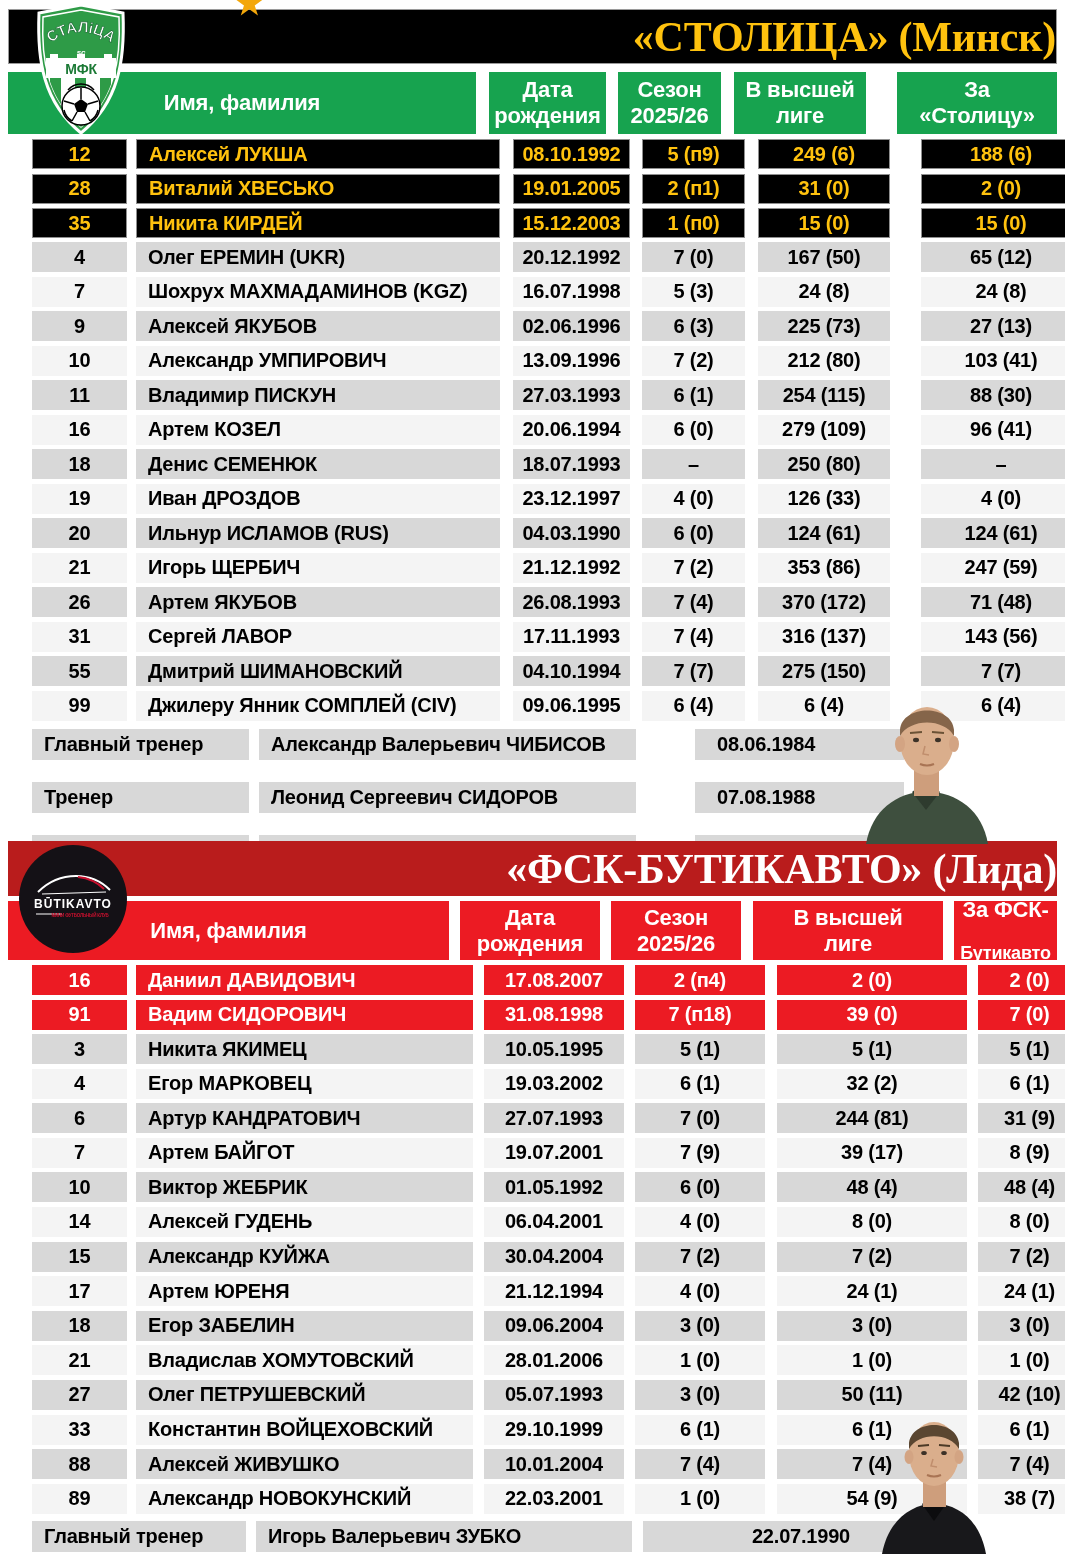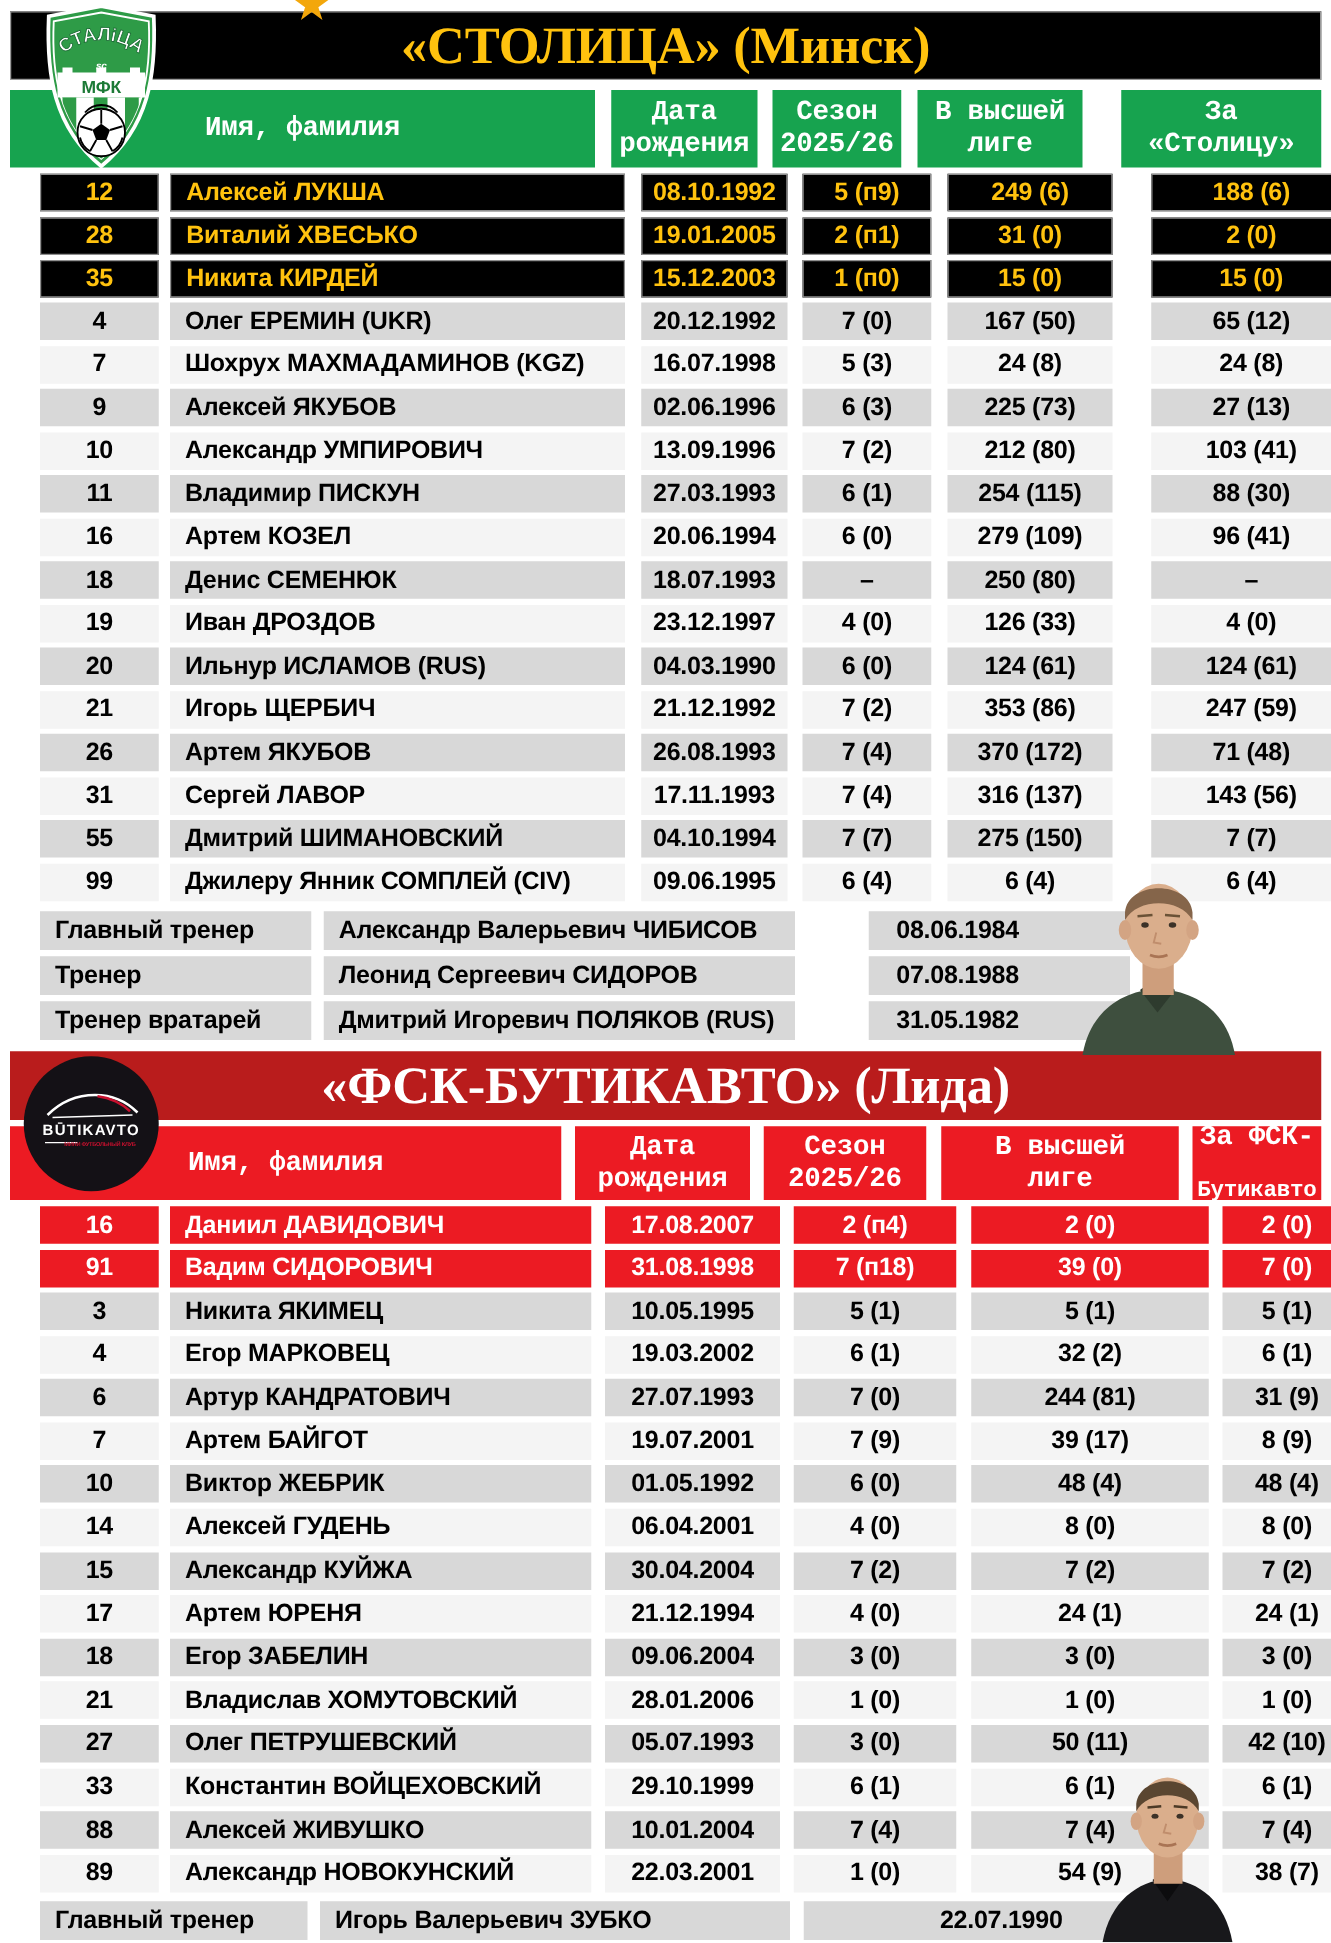--- a/index.html
+++ b/index.html
@@ -1,35 +1,35 @@
 <!DOCTYPE html>
 <html><head>
 <meta charset="utf-8">
 <style>
   html,body{margin:0;padding:0;background:#fff;}
   .page{position:relative;width:1065px;height:1554px;background:#fff;overflow:hidden;
         font-family:"Liberation Sans",sans-serif;font-weight:bold;color:#000;letter-spacing:-0.2px;}
 
   
-  .banner{position:absolute;left:8px;width:1049px;height:55px;display:flex;align-items:center;justify-content:center;
+  .banner{position:absolute;left:8px;width:1049px;height:55px;display:flex;align-items:center;justify-content:flex-end;
           font-family:"Liberation Serif",serif;font-weight:bold;font-size:42px;box-sizing:border-box;}
   #banner1{top:9px;background:#000;color:#FFC20E;border:1px solid #9a9a9a;}
   #banner2{top:841px;background:#b91c1c;color:#fff;}
 
   .star{position:absolute;left:235px;top:-13px;font-size:32px;color:#F3A70B;z-index:6;line-height:1;}
 
   
   .hrow,.row{position:relative;display:flex;}
   .rows{position:absolute;left:8px;padding-left:24px;}
   .cell{display:flex;flex-direction:column;justify-content:center;align-items:center;text-align:center;
         box-sizing:border-box;font-size:20px;line-height:1.05;}
   .cell.left{align-items:flex-start;text-align:left;padding-left:12px;}
 
   
-  .thead{position:absolute;left:8px;display:flex;font-family:Liberation Mono, monospace;}
+  .thead{position:absolute;left:8px;display:flex;}
   #header1{top:72px;height:62px;}
   #header2{top:901px;height:59px;}
   .thead .cell{font-size:22px;color:#fff;line-height:1.18;}
   .t1 .thead .cell{background:#17A34F;}
   .t2 .thead .cell{background:#EC1B23;}
   .thead .l2.small{font-size:18px;margin-top:20px;}
 
   
   .t1 .c1{width:95px;margin-right:9px;}
   .t1 .c2{width:364px;margin-right:13px;}
@@ -56,21 +56,21 @@
   .t2 .row{margin-bottom:4.6px;}
 
   .t1 .gkrows .cell{background:#000;color:#FFC20E;border:1px solid #8f8f8f;}
   .t2 .gkrows .cell{background:#EC1B23;color:#fff;}
   .players div.row:nth-of-type(odd) .cell{background:#D8D8D8;}
   .players div.row:nth-of-type(even) .cell{background:#F4F4F4;}
 
   
   #staff1{top:729px;}
   #staff2{top:1521px;}
-  .staff .row{height:31px;margin-bottom:5px;}
+  .staff .row{height:31px;margin-bottom:22px;}
   .staff .cell{background:#D8D8D8;}
   .t1 .s1{width:217px;margin-right:10px;}
   .t1 .s2{width:377px;margin-right:59px;}
   .t1 .s3{width:209px;align-items:flex-start;text-align:center;padding-left:22px;}
   .t2 .s1{width:214px;margin-right:10px;}
   .t2 .s2{width:376px;margin-right:11px;}
   .t2 .s3{width:316px;}
 
   
   .crest{position:absolute;left:26px;top:2px;width:110px;height:134px;z-index:6;}

